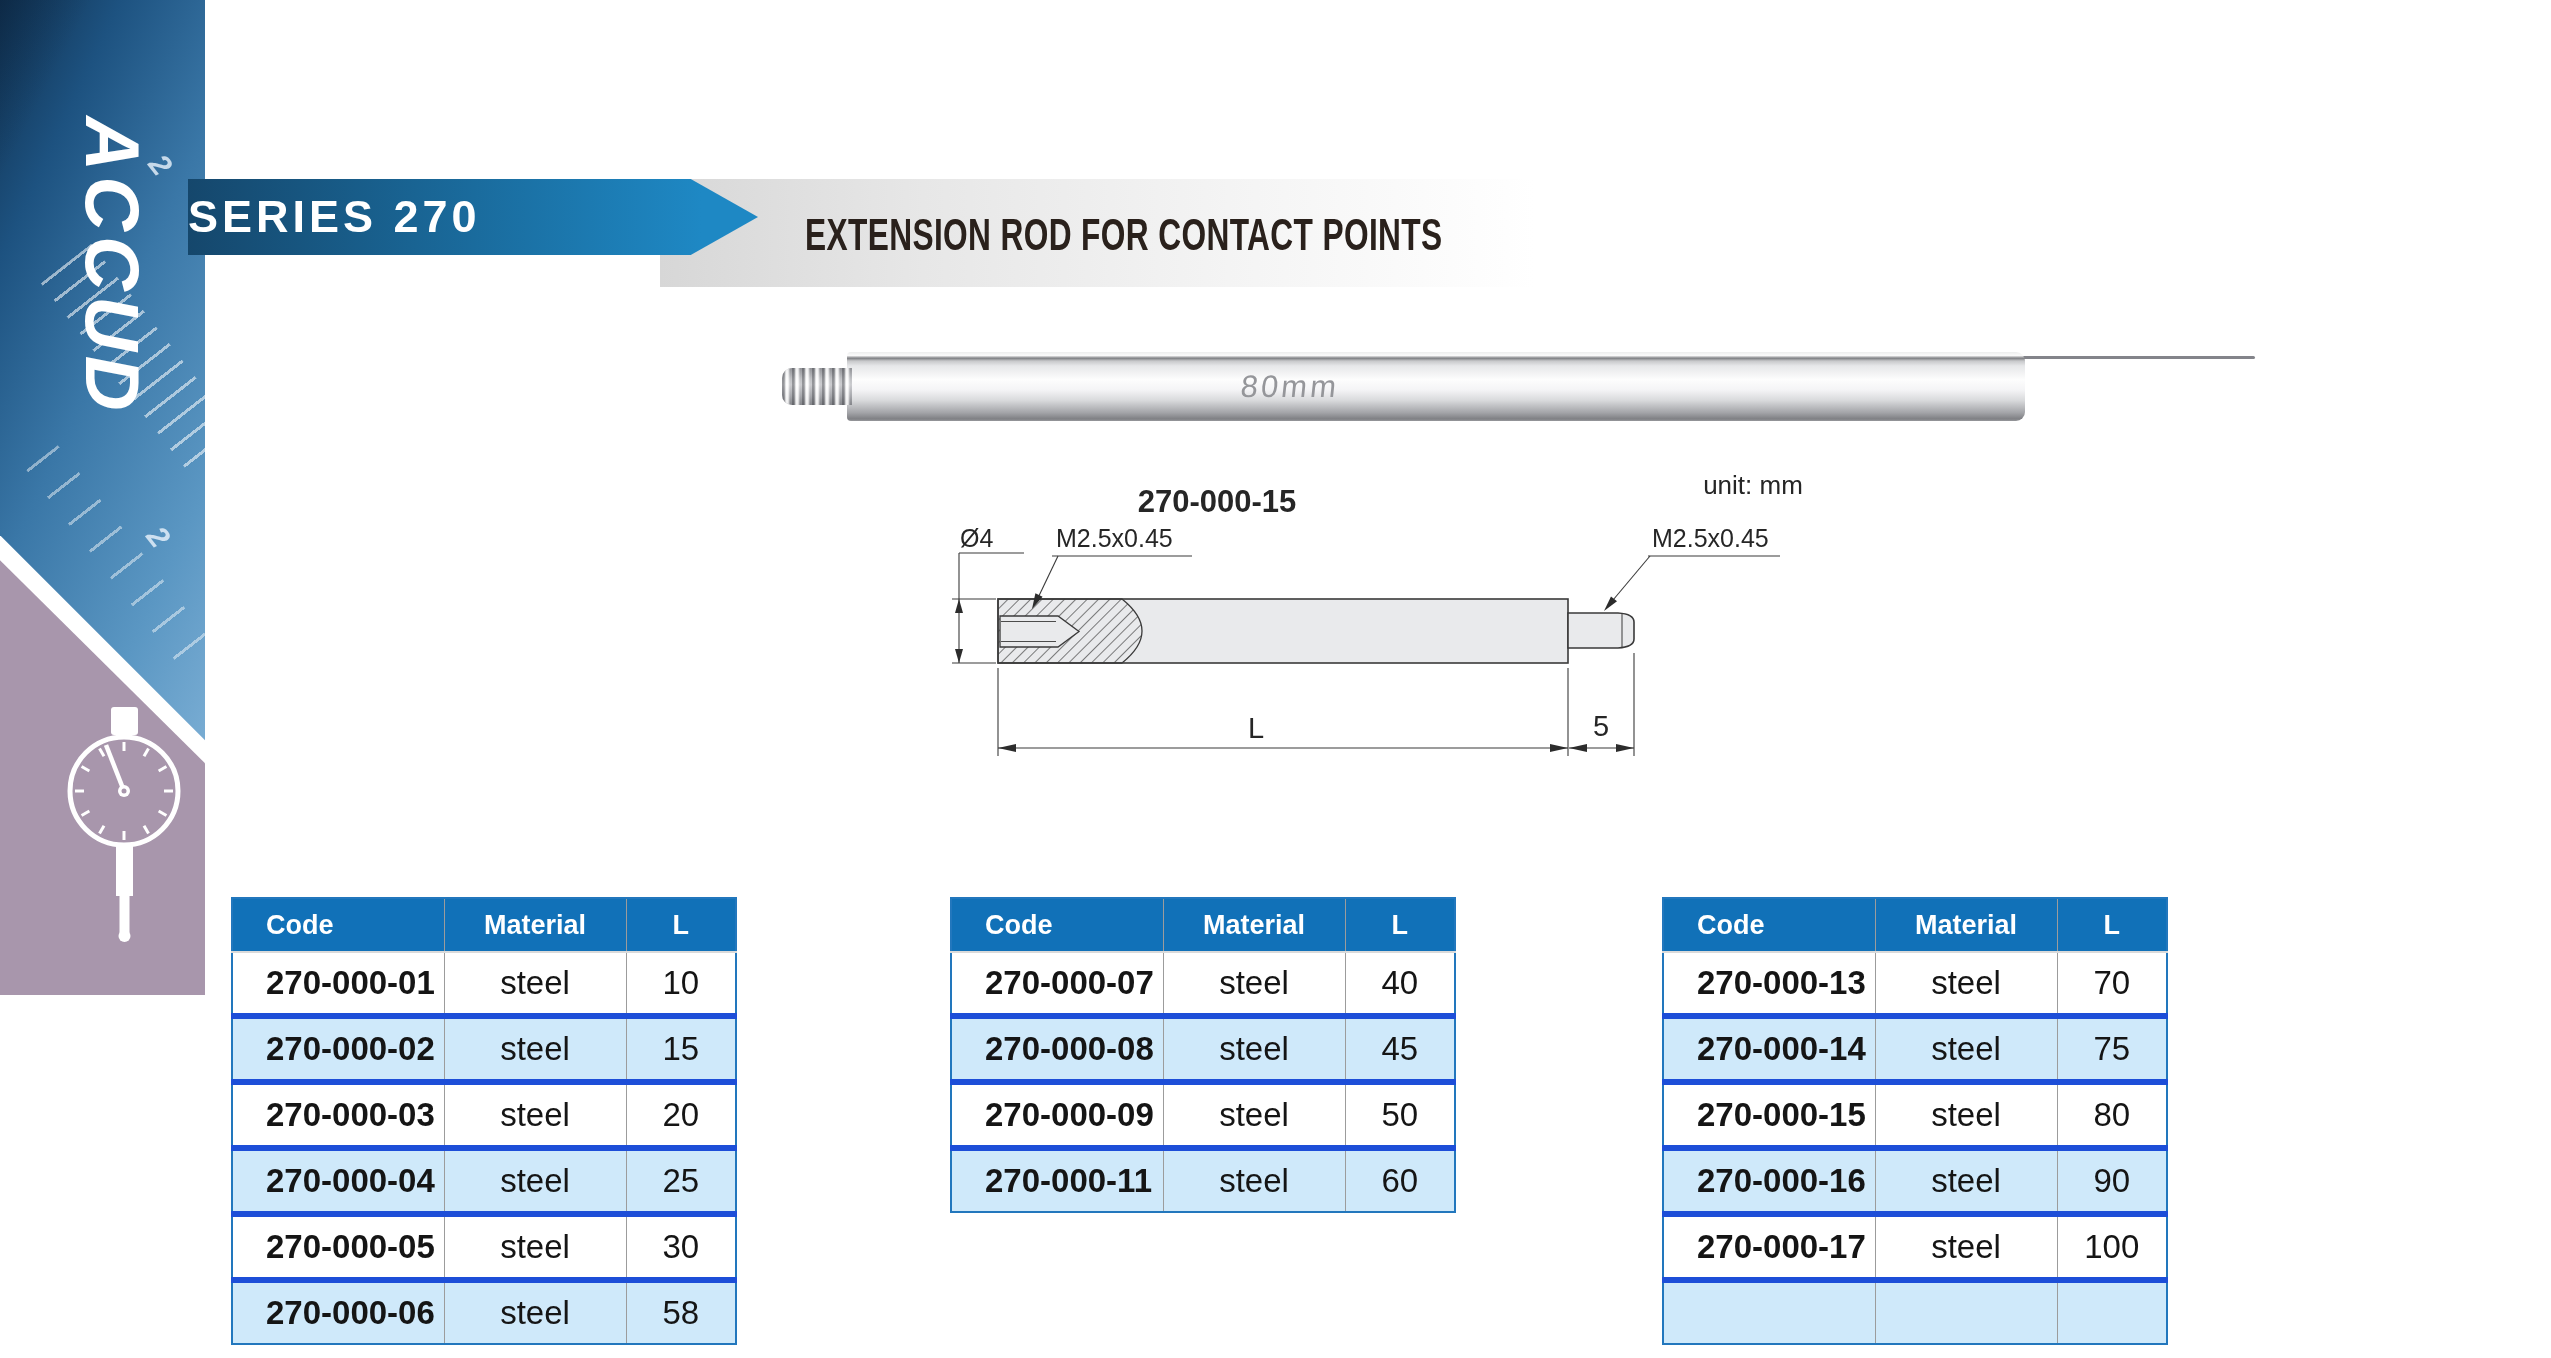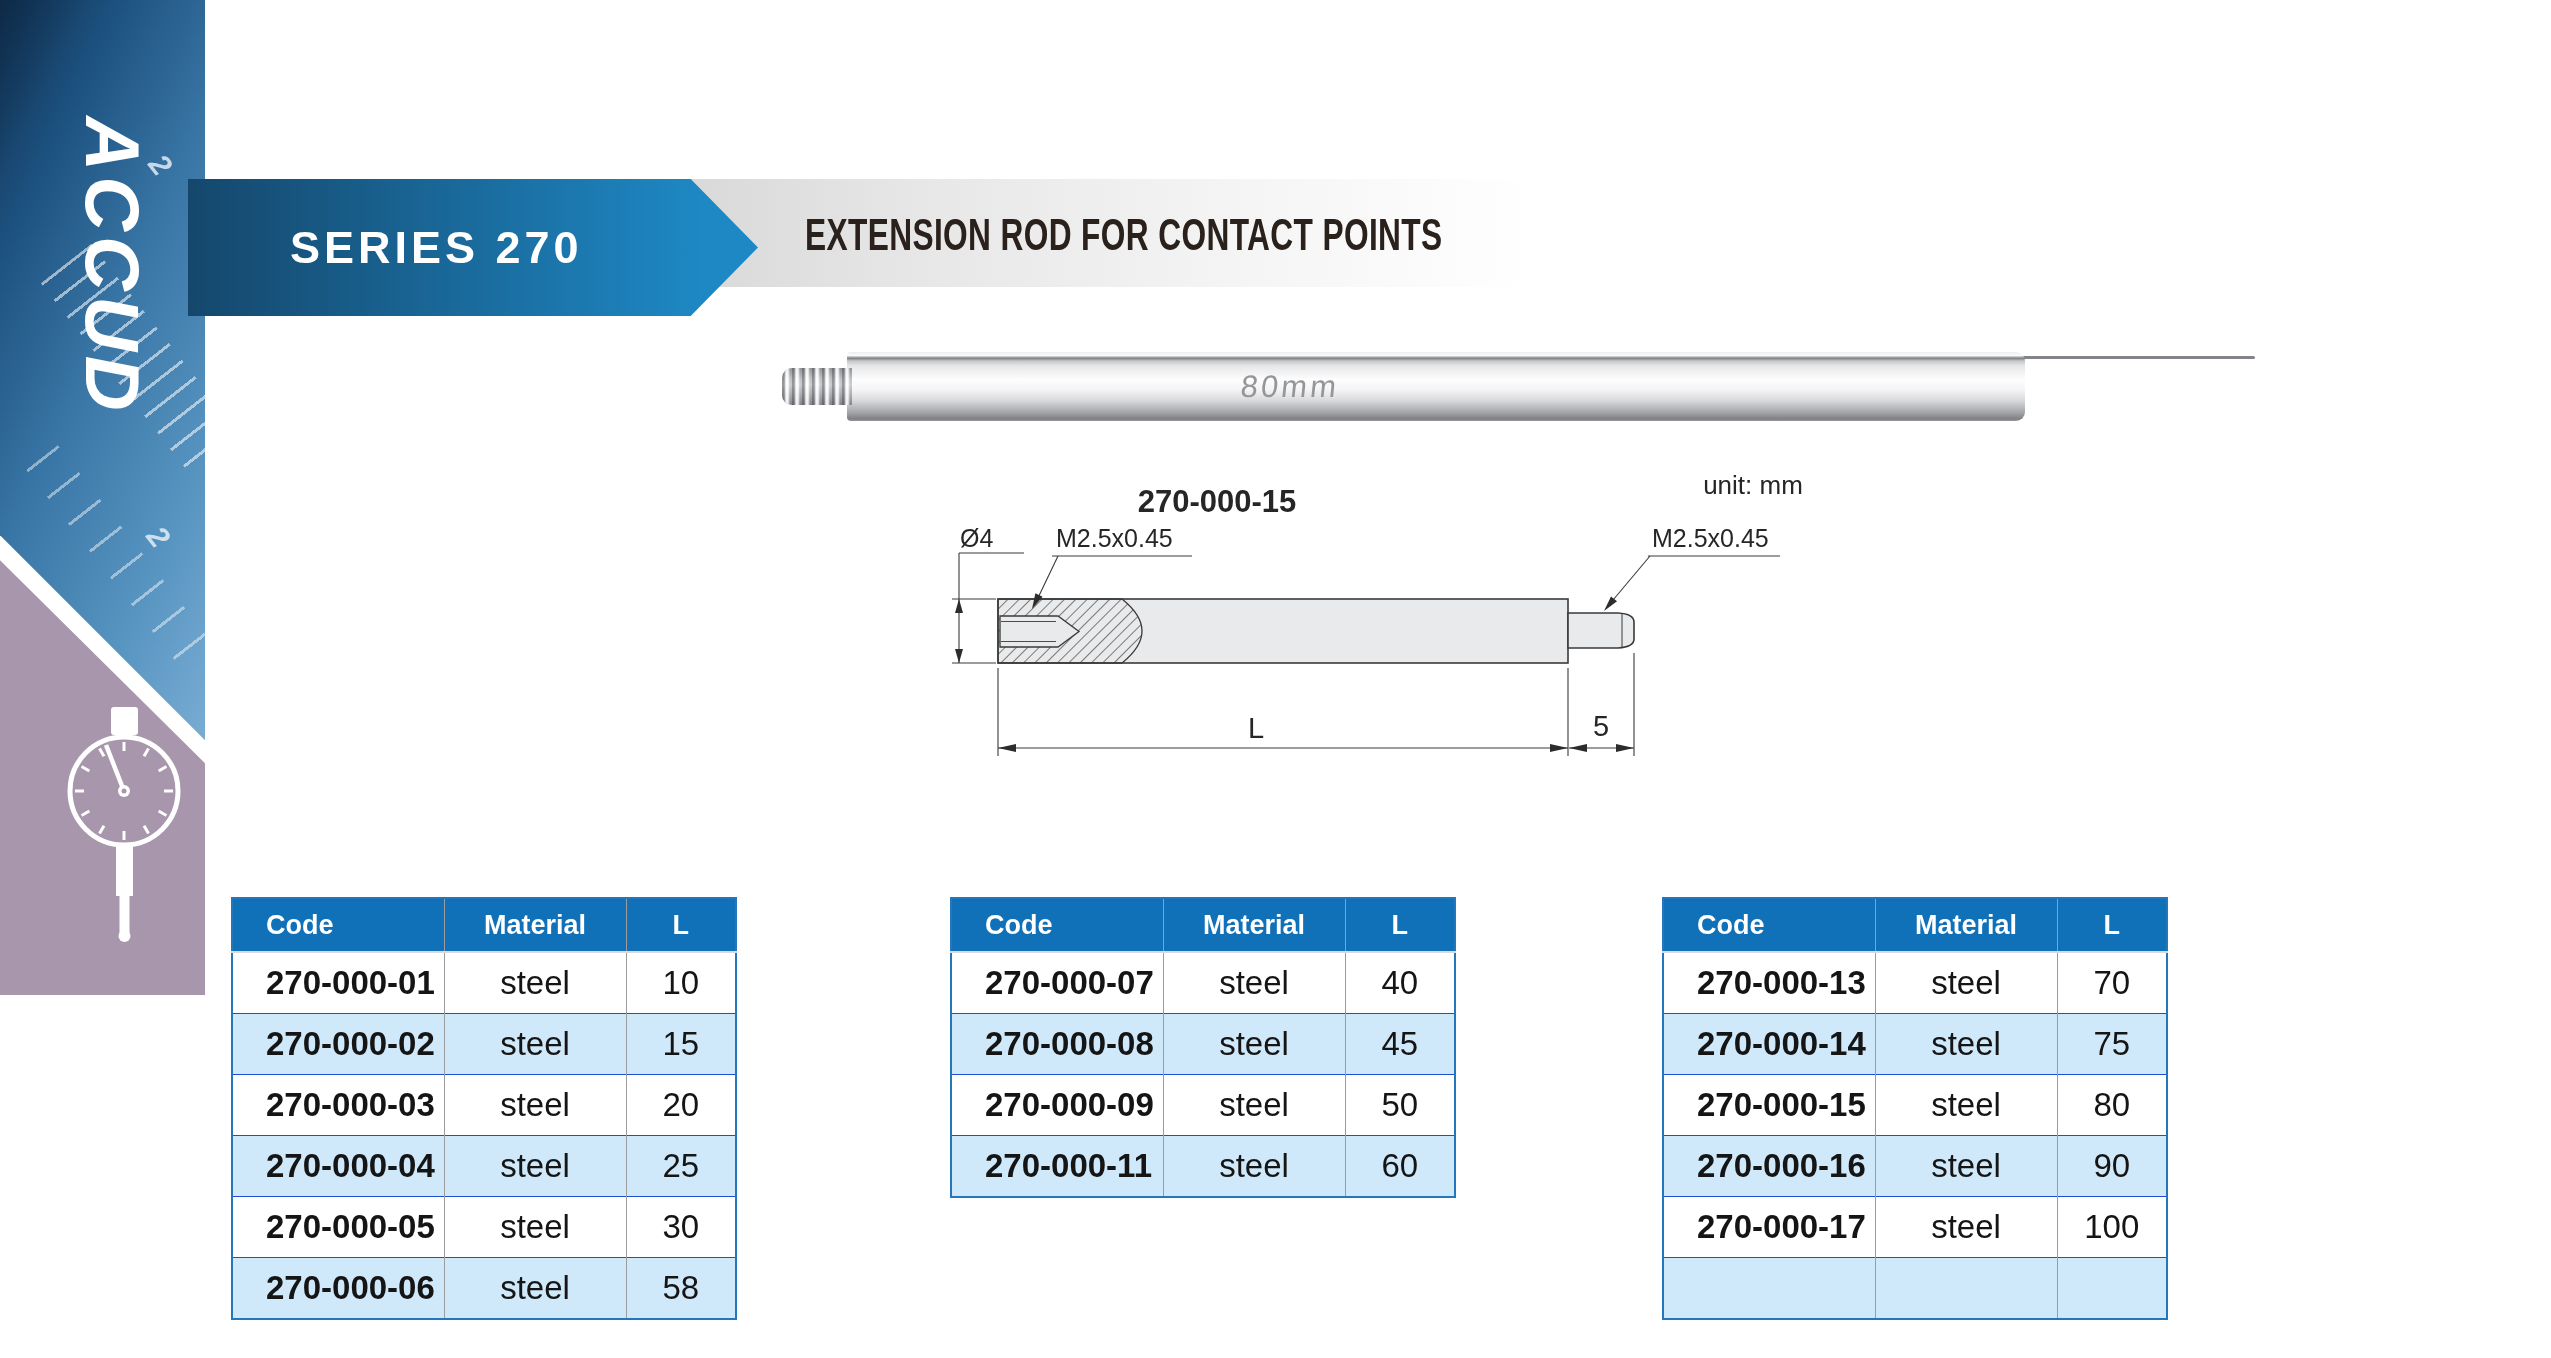--- a/index.html
+++ b/index.html
@@ -23,24 +23,24 @@
   .brand { position:absolute; left:-62px; top:210px; width:348px; height:112px; line-height:112px;
            text-align:center; transform:rotate(90deg); font-style:italic; font-weight:bold;
            font-size:76px; letter-spacing:5px; color:#ffffff; white-space:nowrap; }
   .sb-purple { position:absolute; inset:0; background:#a896ac;
                clip-path:polygon(0 56.3%,100% 76.7%,100% 100%,0 100%); }
   .dial-svg { position:absolute; left:0; top:0; width:205px; height:995px; }
 
   
   .band-gray { position:absolute; left:660px; top:179px; width:875px; height:108px;
                background:linear-gradient(90deg,#d7d7d7 0%,#e7e7e7 30%,#f4f4f4 65%,#ffffff 100%); }
-  .band-blue { position:absolute; left:188px; top:179px; width:570px; height:137px;
+  .band-blue { position:absolute; left:188px; top:179px; width:570px; height:76px;
                background:linear-gradient(90deg,#15476c 0%,#1e88c4 90%);
                clip-path:polygon(0 0,88.2% 0,100% 50%,88.2% 100%,0 100%);
-               display:flex; align-items:center; box-sizing:border-box; padding-left:102px; }
+               display:flex; align-items:center; box-sizing:border-box; }
   .series { font-size:45px; font-weight:bold; color:#fff; letter-spacing:4px; white-space:nowrap; }
   .page-title { position:absolute; left:805px; top:179px; height:108px; line-height:112px;
                 font-size:44px; font-weight:bold; color:#2a211c; white-space:nowrap;
                 transform:scaleX(.72); transform-origin:left center; letter-spacing:.5px; }
 
   
   .rod-topline { position:absolute; left:852px; top:356px; width:1403px; height:3px;
                  background:#83848a; border-radius:2px; }
   .rod-body { position:absolute; left:847px; top:352px; width:1178px; height:69px;
               border-radius:4px 9px 9px 4px;
@@ -61,21 +61,21 @@
   .arw   { fill:#2c2c2c; stroke:none; }
 
   
   .tbl { position:absolute; top:897px; }
   #tbl0 { left:231px; } #tbl1 { left:950px; } #tbl2 { left:1662px; }
   table.spec { border-collapse:collapse; table-layout:fixed; width:504px; border:2px solid #2277bd; }
   table.spec th { background:#1171b8; color:#ffffff; font-size:27px; font-weight:bold;
                   height:50px; border-bottom:2px solid #dadada; }
   table.spec td { font-size:33px; color:#151515; height:58px; background:#ffffff; }
   table.spec th + th, table.spec td + td { border-left:1px solid #9c9c9c; }
-  table.spec tbody tr + tr td { border-top:1px solid #1d4ed8; }
+  table.spec tbody tr + tr td { border-top:6px solid #1d4ed8; }
   table.spec tbody tr:nth-child(even) td { background:#cfe9fa; }
   table.spec th:first-child, table.spec td:first-child { text-align:left; padding-left:33px; }
   table.spec th:nth-child(n+2), table.spec td:nth-child(n+2) { text-align:center; }
   table.spec td:first-child { font-weight:bold; }
 </style>
 </head>
 <body>
 
 <div class="page">
 

